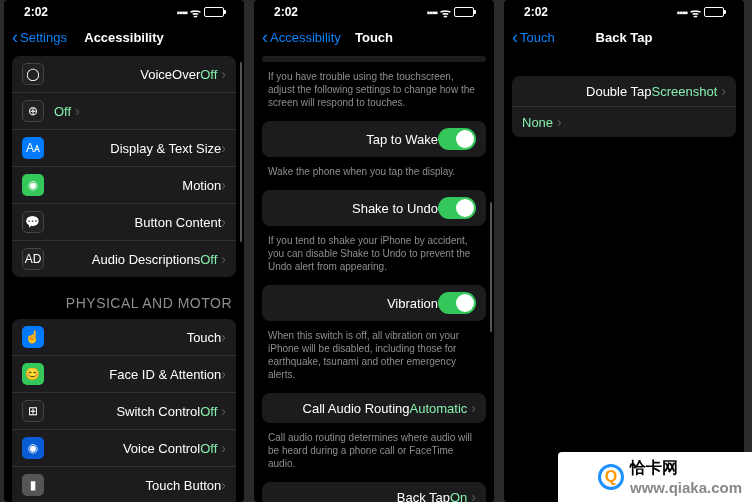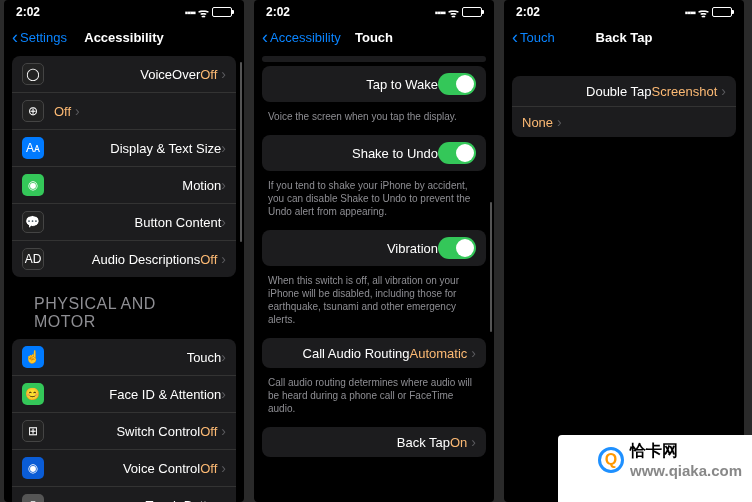--- a/index.html
+++ b/index.html
@@ -22,21 +22,21 @@
     background: #000;
     color: #fff;
     position: relative;
     overflow: hidden;
     border-radius: 4px;
   }
   .status-bar {
     display: flex;
     justify-content: space-between;
     align-items: center;
-    padding: 4px 12px 2px;
+    padding: 4px 20px 2px;
     font-size: 12px;
     font-weight: 600;
     height: 22px;
   }
   .status-icons {
     display: flex;
     gap: 3px;
     align-items: center;
   }
   .signal, .wifi, .battery {
@@ -88,25 +88,26 @@
   }
   .scroll-indicator {
     position: absolute;
     right: 2px;
     width: 2px;
     background: #555;
     border-radius: 1px;
   }
 
   .section-header {
-    font-size: 16px;
+    font-size: 14px;
     color: #8e8e93;
     letter-spacing: 0.5px;
-    padding: 14px 30px 4px;
+    padding: 14px 12px 4px;
     text-transform: uppercase;
+    text-align: right;
   }
   .group {
     background: #1c1c1e;
     border-radius: 8px;
     margin: 4px 8px;
     overflow: hidden;
   }
   .row {
     display: flex;
     align-items: center;
@@ -129,21 +130,21 @@
     color: #fff;
   }
   .row-label {
     flex: 1;
     font-size: 13px;
     color: #fff;
     text-align: right;
   }
   .row-value {
     font-size: 13px;
-    color: #fdba74;
+    color: #86efac;
     margin-right: 4px;
   }
   .chevron {
     color: #5a5a5e;
     font-size: 14px;
   }
   .footer-text {
     font-size: 10px;
     color: #8e8e93;
     padding: 4px 14px 8px;
@@ -176,21 +177,21 @@
   .ic-dblue  { background: #0a5cd6; }
 
   .watermark {
     position: absolute;
     right: 0;
     bottom: 0;
     background: #fff;
     color: #000;
     font-size: 16px;
     font-weight: 600;
-    padding: 6px 10px 23px 40px;
+    padding: 6px 10px 6px 40px;
     display: flex;
     align-items: center;
     gap: 6px;
     border-top-left-radius: 4px;
     margin-top: 43px;
   }
   .watermark-logo {
     width: 26px;
     height: 26px;
     border-radius: 50%;
@@ -314,28 +315,29 @@
     <div class="nav-bar">
       <div class="back-btn">
         <span class="chevron-left">‹</span>
         <span>Accessibility</span>
       </div>
       <div class="nav-title">Touch</div>
     </div>
     <div class="content">
       <div class="scroll-indicator" style="top:150px;height:130px"></div>
       <div class="group" style="height:6px;margin-top:4px"></div>
+      <div class="footer-text">If you have trouble using the touchscreen, adjust the following settings to change how the screen will respond to touches.</div>
       <div id="p2rows">
           <div class="group">
             <div class="row">
               <div class="row-label">Tap to Wake</div>
               <div class="toggle"></div>
             </div>
           </div>
-          <div class="footer-text">Voice the screen when you tap the display.</div>
+          <div class="footer-text">Wake the phone when you tap the display.</div>
           <div class="group">
             <div class="row">
               <div class="row-label">Shake to Undo</div>
               <div class="toggle"></div>
             </div>
           </div>
           <div class="footer-text">If you tend to shake your iPhone by accident, you can disable Shake to Undo to prevent the Undo alert from appearing.</div>
           <div class="group">
             <div class="row">
               <div class="row-label">Vibration</div>

